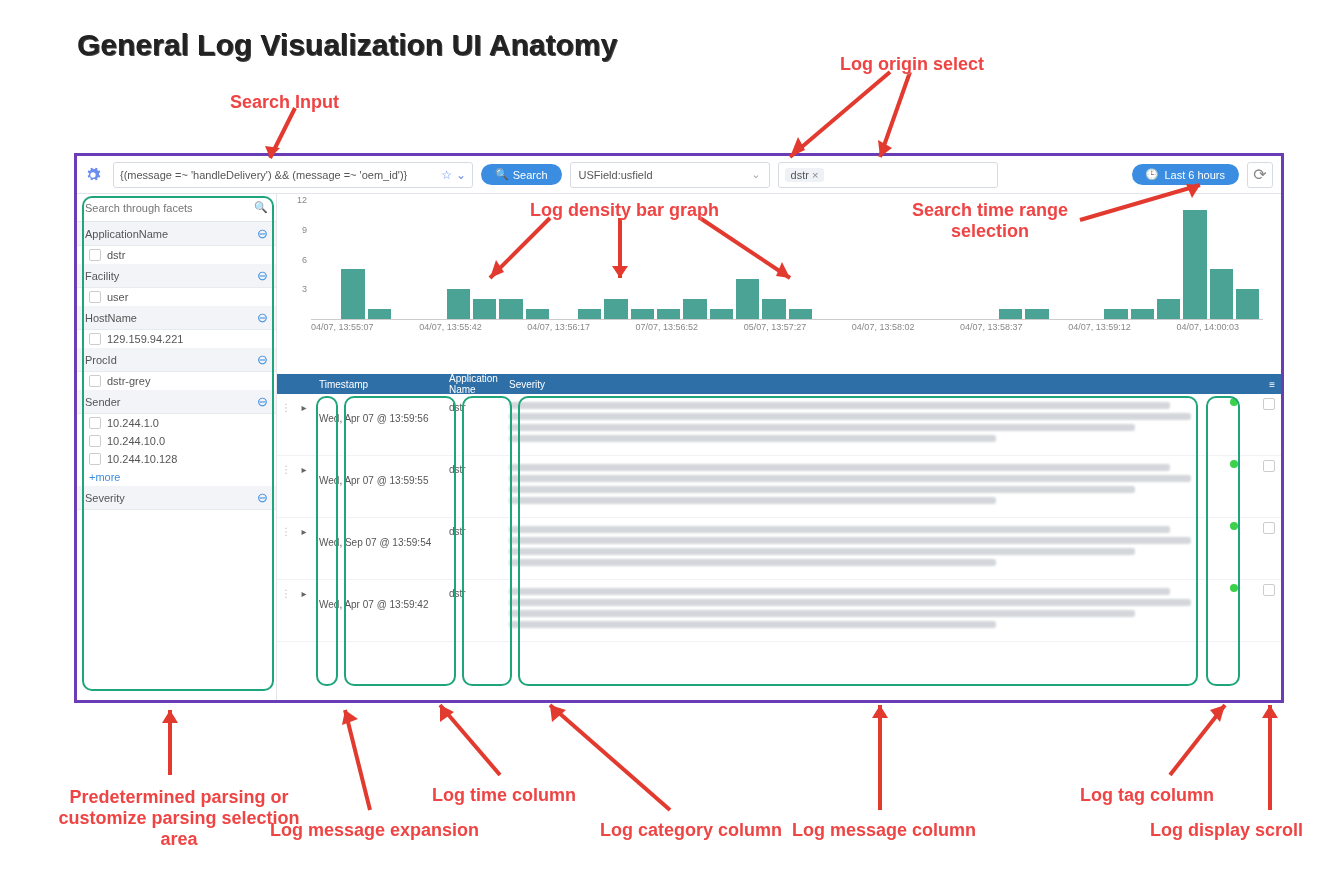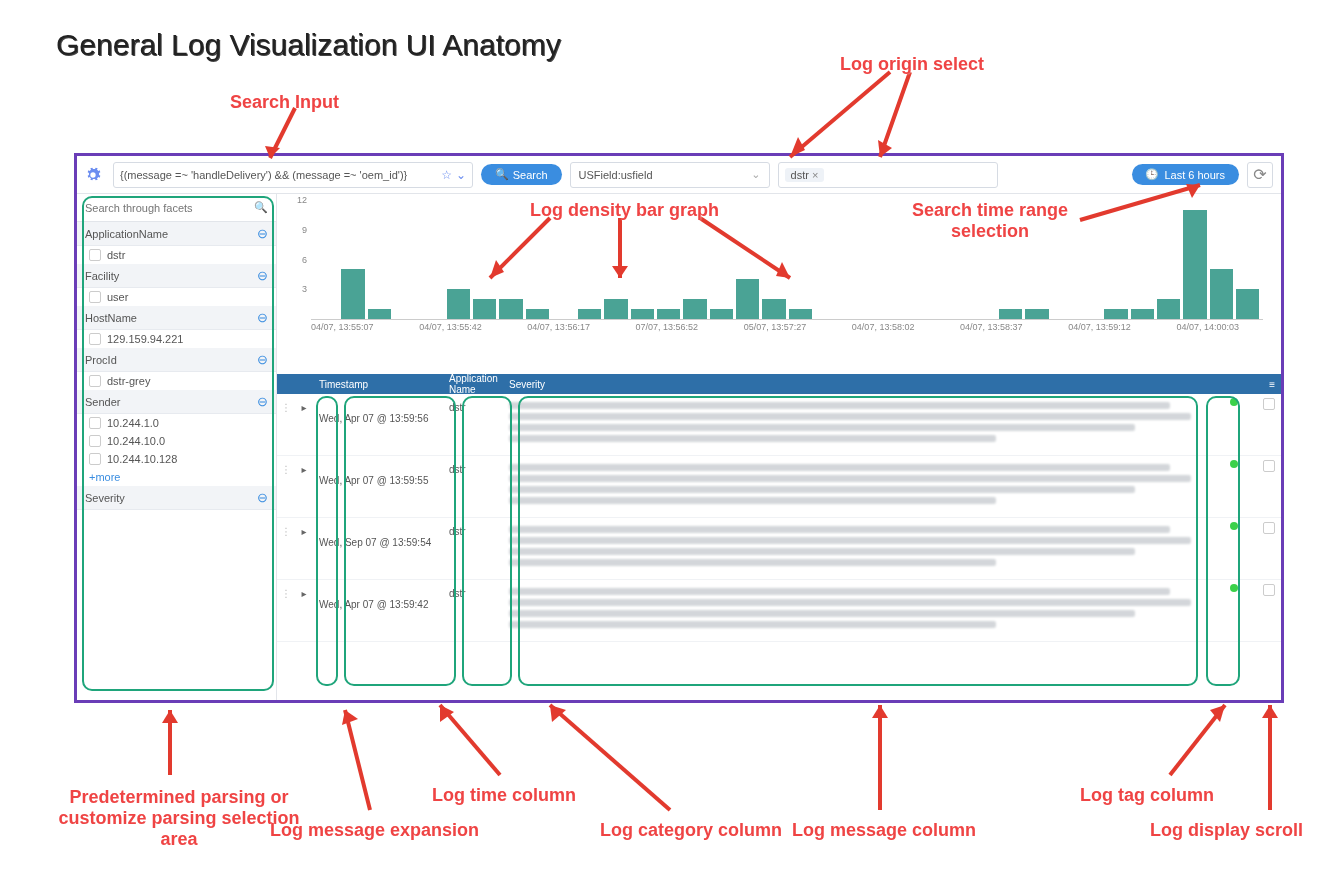--- a/index.html
+++ b/index.html
@@ -1,18 +1,18 @@
 <!DOCTYPE html>
 <html><head>
 <meta charset="utf-8">
 <style>
   * { box-sizing: border-box; margin: 0; padding: 0; }
   body { font-family: Arial, Helvetica, sans-serif; background: #fff; width: 1317px; height: 892px; position: relative; overflow: hidden; }
   .annot { position: absolute; color: #ef4444; font-weight: bold; font-size: 18px; text-align: center; text-shadow: 0 0 2px #fff; pointer-events: none; z-index: 50; }
-  .page-title { position: absolute; left: 56px; top: 28px; font-size: 30px; font-weight: 400; color: #222; text-shadow: 1px 1px 0 #444; }
+  .page-title { position: absolute; left: 77px; top: 28px; font-size: 30px; font-weight: 700; color: #222; text-shadow: 1px 1px 0 #444; }
   .app-frame { position: absolute; left: 74px; top: 153px; width: 1210px; height: 550px; border: 3px solid #6a3db7; background: #f7f8fa; }
   .toolbar { display: flex; align-items: center; gap: 8px; padding: 6px 8px; background: #fff; border-bottom: 1px solid #e2e5ea; height: 38px; }
   .gear-icon { width: 16px; height: 16px; color: #6b8df0; margin-right: 4px; }
   .query-field { flex: 0 0 360px; display: flex; align-items: center; border: 1px solid #d6dbe3; border-radius: 3px; padding: 2px 6px; height: 26px; font-size: 11px; background: #fff; }
   .query-text { flex: 1; color: #555; white-space: nowrap; overflow: hidden; }
   .star-icon, .chev-icon { color: #6b8df0; margin-left: 4px; font-size: 12px; }
   .search-btn { background: #3a8de0; color: #fff; border: none; border-radius: 12px; padding: 4px 14px; font-size: 11px; display: flex; align-items: center; gap: 4px; cursor: pointer; }
   .origin-select { flex: 0 0 200px; border: 1px solid #d6dbe3; border-radius: 3px; height: 26px; padding: 2px 8px; font-size: 11px; color: #555; background: #fff; display: flex; align-items: center; justify-content: space-between; }
   .tag-filter { flex: 0 0 220px; border: 1px solid #d6dbe3; border-radius: 3px; height: 26px; padding: 2px 6px; background: #fff; display: flex; align-items: center; font-size: 11px; }
   .tag-chip { background: #eef2f7; border-radius: 3px; padding: 1px 6px; display: inline-flex; align-items: center; gap: 3px; color: #555; }

